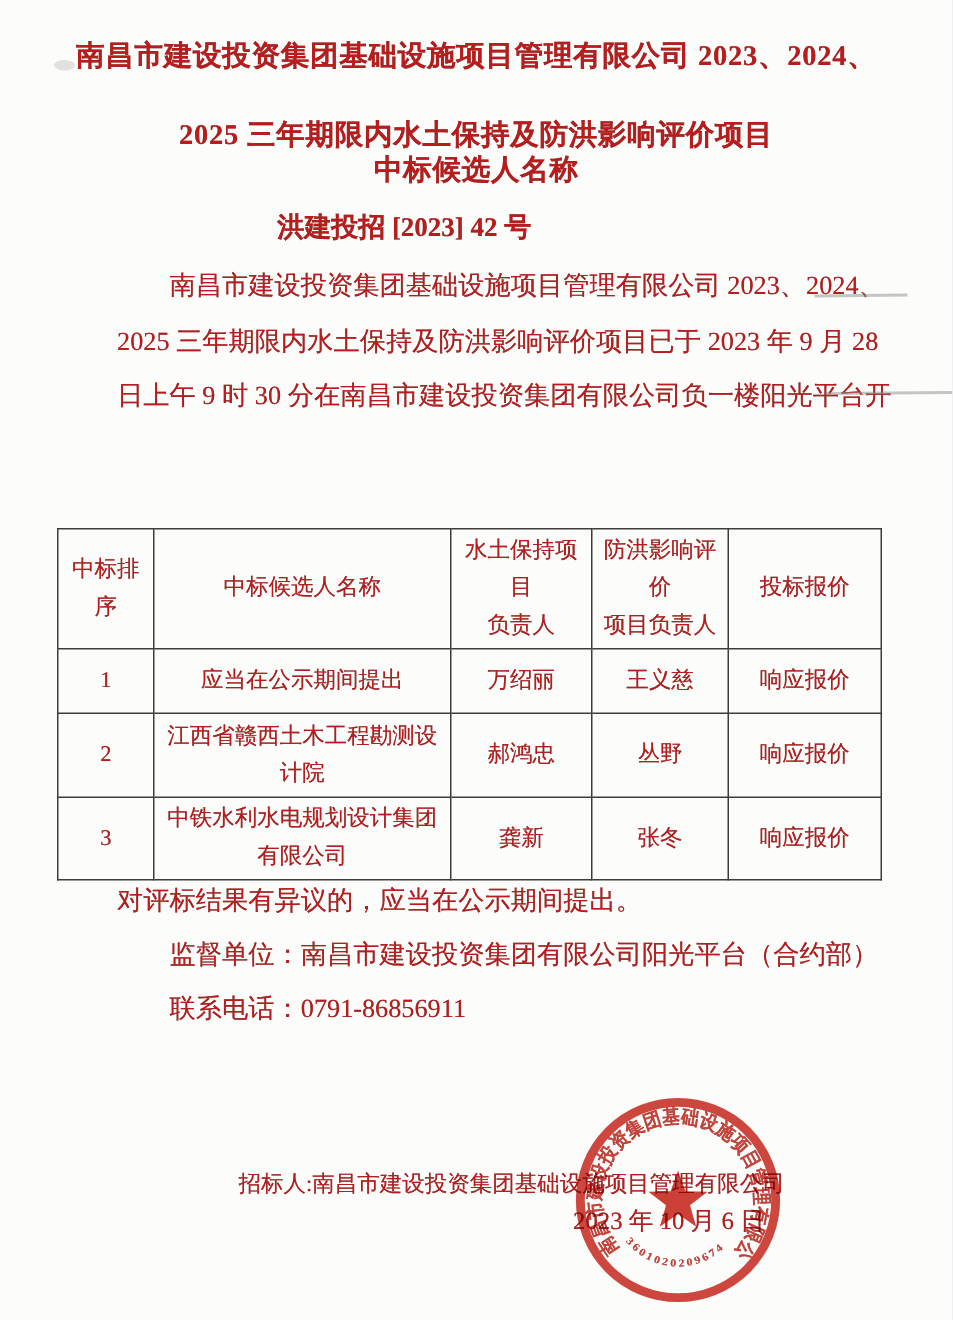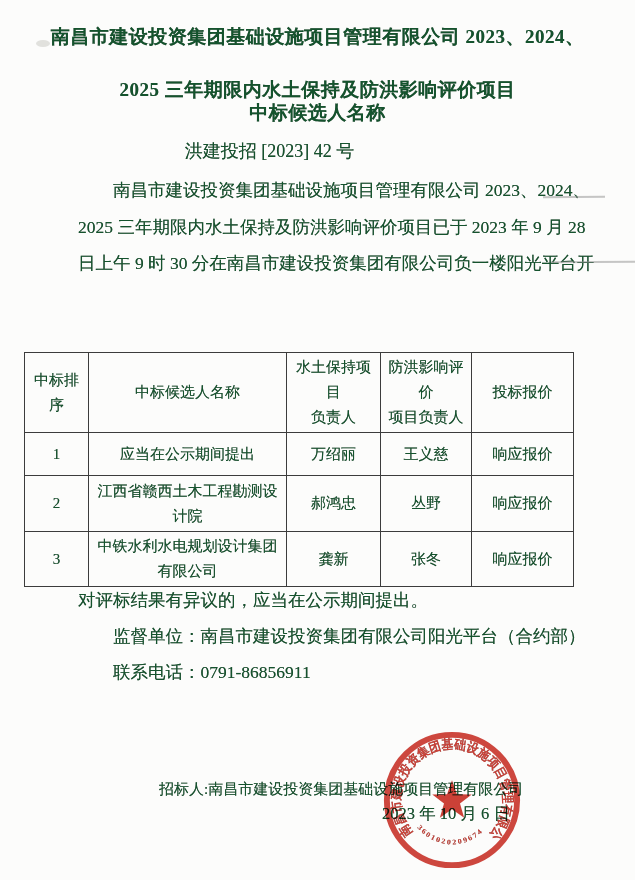--- a/index.html
+++ b/index.html
@@ -2,51 +2,51 @@
 <html><head>
 <meta charset="utf-8">
 <style>
   html, body { margin: 0; padding: 0; background: #e8e8e8; }
   .page {
     position: relative;
     width: 635px; height: 880px;
     margin: 0 auto;
     background: #fcfcfb;
     font-family: "Liberation Serif", serif;
-    color: #14532d;
+    color: #b91c1c;
     overflow: hidden;
     text-shadow: 0 0 0.4px rgba(20,20,20,.55);
   }
   .abs { position: absolute; }
   .title-line {
     left: 0; width: 635px;
     text-align: center;
     font-weight: bold;
     font-size: 19px;
     letter-spacing: 0.5px;
     white-space: nowrap;
   }
   .doc-number {
     left: 0; width: 539px;
     text-align: center;
     font-size: 18px;
-    font-weight: normal;
+    font-weight: bold;
     white-space: nowrap;
   }
   .body-block {
     top: 172px; left: 78px; width: 492px;
     font-size: 17.5px;
     line-height: 36.6px;
   }
   .body-block .line { white-space: nowrap; }
   .body-block .indent, .closing-block .indent { text-indent: 2em; }
 
   table.bid-table {
     position: absolute;
-    top: 352px; left: 24px;
+    top: 352px; left: 38px;
     border-collapse: collapse;
     table-layout: fixed;
     font-size: 15px;
     line-height: 25px;
   }
   table.bid-table td, table.bid-table th {
     border: 1px solid #3c3c3c;
     text-align: center;
     vertical-align: middle;
     padding: 2px 4px;

